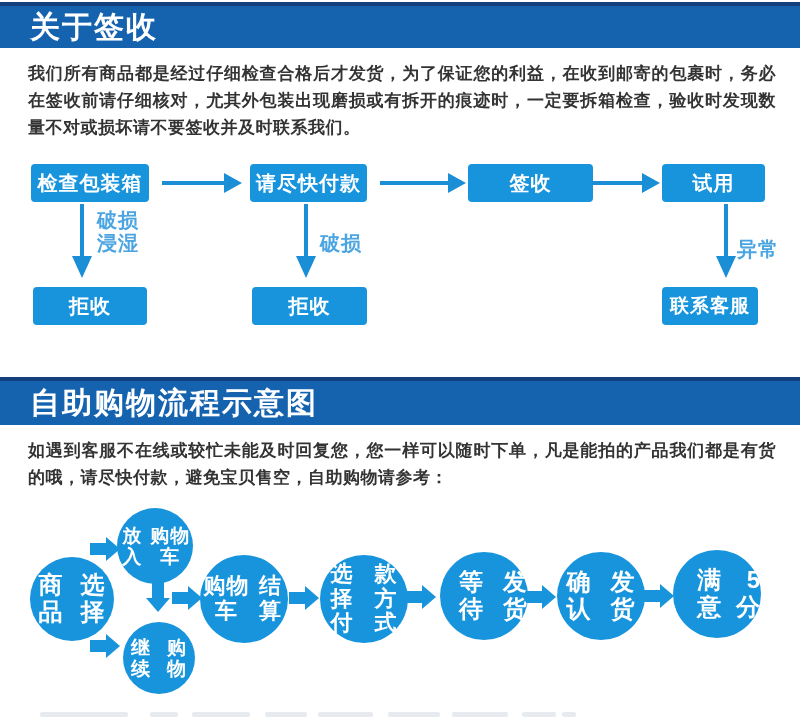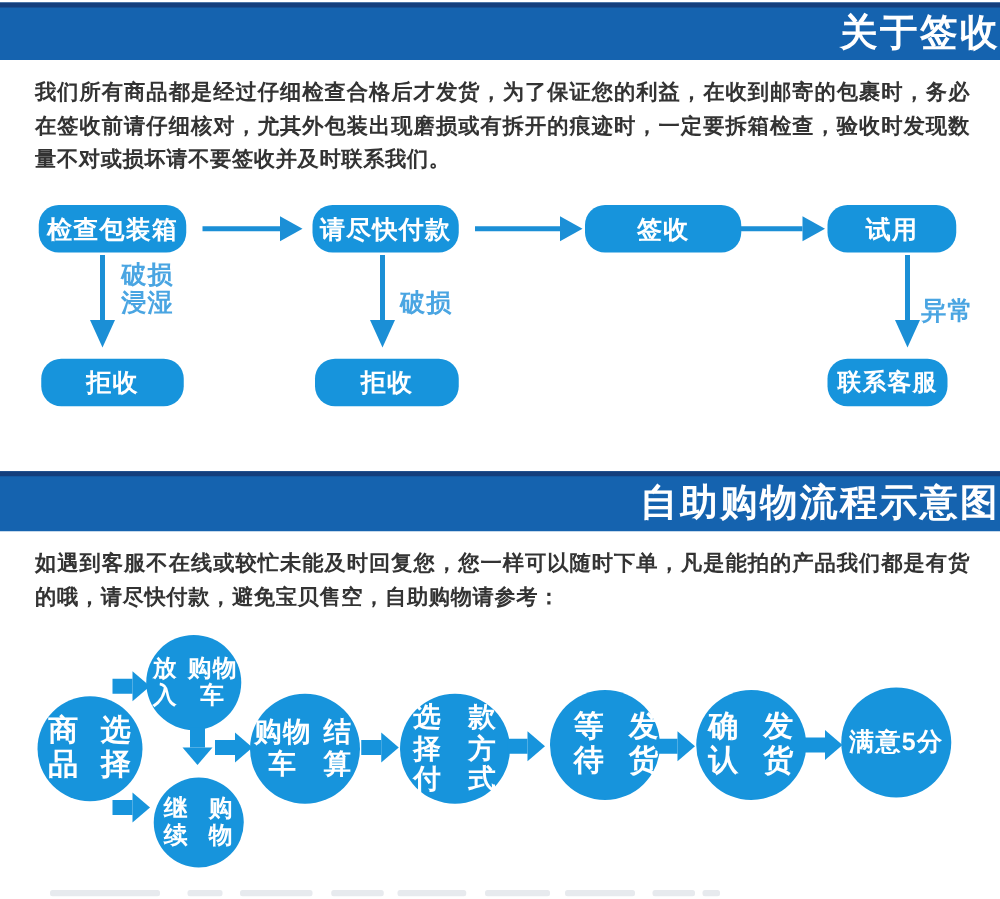--- a/index.html
+++ b/index.html
@@ -17,21 +17,20 @@
     width:800px;height:719px;
     background:#ffffff;
     overflow:hidden;
     font-family:"Liberation Sans","DejaVu Sans",sans-serif;
   }
   
   .banner{
     position:absolute;left:0;width:800px;
     background:var(--banner-blue);
     border-top:4px solid var(--banner-dark);
-    text-align:right;
   }
   .banner .banner-title{
     color:#ffffff;font-size:30px;font-weight:bold;
     letter-spacing:2px;padding-left:30px;
   }
   #banner1{top:2px;height:46px;}
   #banner1 .banner-title{line-height:42px;}
   #banner2{top:377px;height:48px;}
   #banner2 .banner-title{line-height:43px;}
   
@@ -41,21 +40,21 @@
     font-size:17px;line-height:27px;font-weight:600;
     letter-spacing:0.5px;
     text-align:justify;
   }
   #para1{top:60px;}
   #para2{top:437px;}
   
   .pill{
     position:absolute;height:38px;
     background:var(--node-blue);
-    border-radius:16px;
+    border-radius:4px;
     color:#ffffff;font-weight:bold;font-size:20px;
     display:flex;align-items:center;justify-content:center;
     letter-spacing:1px;
   }
   
   .ha{position:absolute;height:4px;background:var(--arrow-blue);}
   .ha::after{
     content:'';position:absolute;right:-18px;top:-8px;
     border-left:18px solid var(--arrow-blue);
     border-top:10px solid transparent;border-bottom:10px solid transparent;
@@ -188,21 +187,21 @@
 
   <div class="ba" style="left:526px;top:585px;"></div>
 
   <div class="circ" style="left:557px;top:552px;width:88px;height:88px;font-size:24px;">
     <span>确认</span>
     <span>发货</span>
   </div>
 
   <div class="ba" style="left:644px;top:584px;"></div>
 
-  <div class="circ" style="left:673px;top:550px;width:88px;height:88px;font-size:20px;">
+  <div class="circ" style="left:673px;top:550px;width:88px;height:88px;font-size:24px;text-align:right;">
     <span>满意</span>
     <span>5分</span>
   </div>
 
   <div class="remnant" style="left:40px;width:88px;"></div>
   <div class="remnant" style="left:150px;width:28px;"></div>
   <div class="remnant" style="left:192px;width:58px;"></div>
   <div class="remnant" style="left:265px;width:42px;"></div>
   <div class="remnant" style="left:318px;width:55px;"></div>
   <div class="remnant" style="left:388px;width:52px;"></div>

